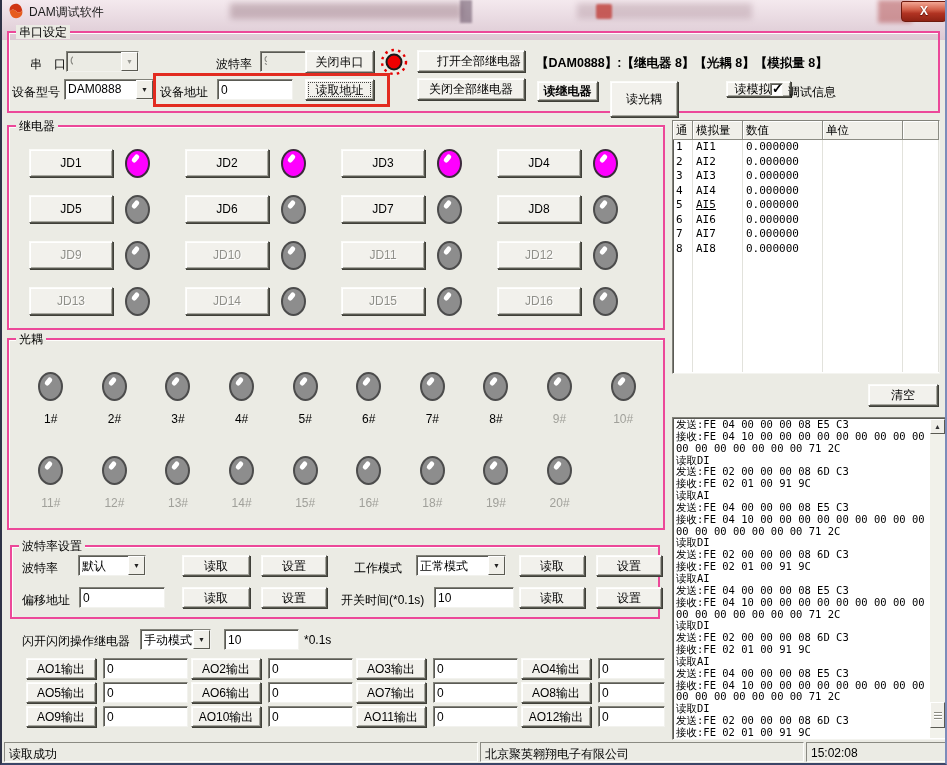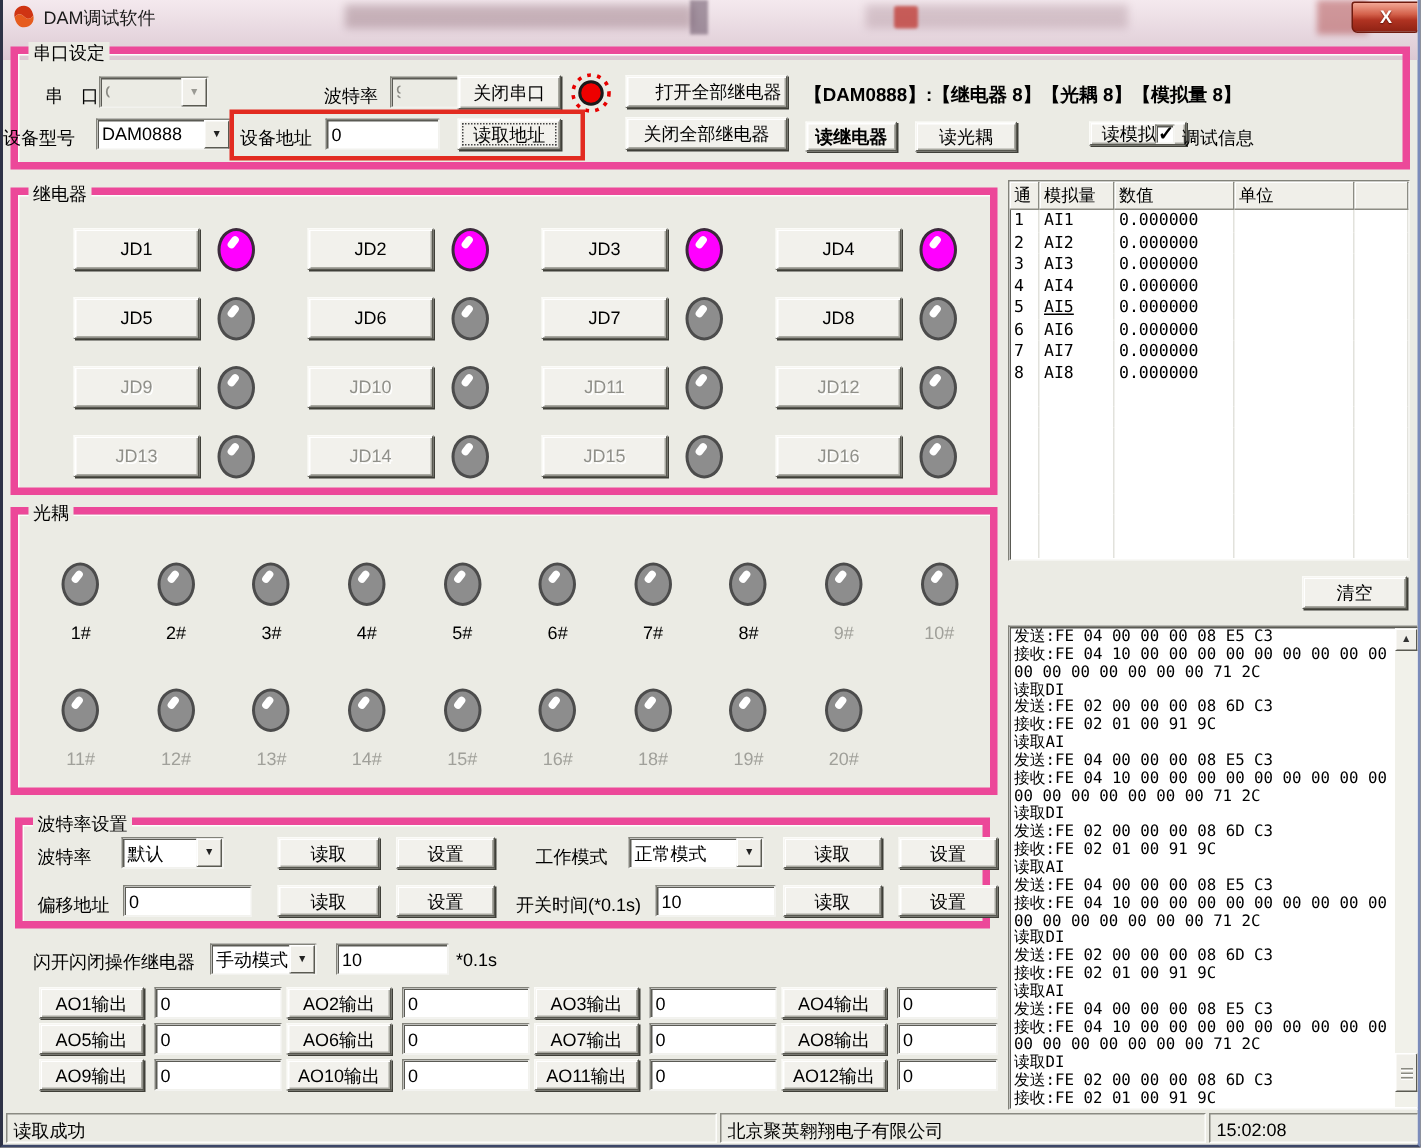--- a/index.html
+++ b/index.html
@@ -16,21 +16,21 @@
     background:linear-gradient(#f4e9ee,#dcc9d3);overflow:hidden;}
   .tb-art{position:absolute;top:0;pointer-events:none;}
   .app-icon{position:absolute;left:6px;top:3px;width:16px;height:16px;}
   .tb-title{position:absolute;left:27px;top:4px;font-size:12px;color:#1a1a1a;}
   .close-btn{position:absolute;left:899px;top:1px;width:46px;height:21px;
     background:linear-gradient(#f2a795,#d3604a 40%,#b03322 60%,#8f2214);
     border:1px solid #6f1a0e;border-radius:2px 2px 4px 4px;
     color:#fff;font-weight:bold;font-size:12px;text-align:center;line-height:19px;
     text-shadow:0 1px 1px #5a1008;cursor:pointer;}
   
-  .grp{position:absolute;border:5px solid #ec4899;box-shadow:inset 1px 1px 0 #fdfdfb;}
+  .grp{position:absolute;border:2px solid #ec4899;box-shadow:inset 1px 1px 0 #fdfdfb;}
   .grp>.legend{position:absolute;top:-8px;left:7px;background:#ebebe4;padding:0 3px;line-height:14px;}
   .btn{position:absolute;background:#f2f1ec;
     border:1px solid;border-color:#fbfbf8 #57574f #57574f #fbfbf8;
     box-shadow:1px 1px 0 #3f3f38, inset 1px 1px 0 #fff, inset -1px -1px 0 #a9a9a1;
     text-align:center;font-size:12px;color:#000;cursor:pointer;
     display:flex;align-items:center;justify-content:center;line-height:1;}
   .btn.focused{outline:1px dotted #444;outline-offset:-4px;}
   .inp{position:absolute;background:#fff;border:1px solid;
     border-color:#82827a #f2f2ee #f2f2ee #82827a;
     box-shadow:inset 1px 1px 0 #5a5a54;
@@ -52,21 +52,21 @@
   .led.on{background:#ff00ff;border-color:#3c2a3c;}
   .checkbox{position:absolute;width:13px;height:13px;background:#fff;
     border:1px solid;border-color:#82827a #f2f2ee #f2f2ee #82827a;
     box-shadow:inset 1px 1px 0 #5a5a54;cursor:pointer;}
   .checkbox .mark{position:absolute;left:1px;top:-3px;font-size:13px;font-weight:bold;color:#000;}
   .redbox{position:absolute;border:3px solid #e22b20;pointer-events:none;}
   
   .relay-grid{position:absolute;left:20px;top:13px;right:10px;
     display:grid;grid-template-columns:repeat(4,156px);grid-auto-rows:46px;}
   .relay-cell{display:flex;align-items:center;}
-  .jd-btn{position:static;width:84px;height:28px;margin-right:12px;margin-left:17px;}
+  .jd-btn{position:static;width:84px;height:28px;margin-right:12px;}
   .jd-btn.disabled{color:#90908a;text-shadow:1px 1px 0 #fff;cursor:default;}
   
   .opto-grid{position:absolute;left:10px;top:24px;right:10px;
     display:grid;grid-template-columns:repeat(10,63.6px);}
   .opto-cell{display:flex;flex-direction:column;align-items:center;height:84px;}
   .opto-cell .led{margin-top:8px;}
   .opto-cell .olabel{margin-top:11px;font-size:12px;}
   .opto-cell .olabel.disabled{color:#a0a09a;}
   
   .atable{position:absolute;left:670px;top:120px;width:268px;height:254px;
@@ -137,32 +137,32 @@
     <span class="cdrop">▼</span>
   </div>
   <div class="btn" style="left:303px;top:50px;width:69px;height:23px;">关闭串口</div>
   <svg class="sun-ind" style="left:377px;top:47px;" width="30" height="30" viewBox="0 0 30 30">
     <circle cx="15" cy="15" r="12" fill="none" stroke="#e60000" stroke-width="2.4" stroke-dasharray="2.5 4.2"></circle>
     <circle cx="15" cy="15" r="7.5" fill="#ee0000" stroke="#1a1a1a" stroke-width="2"></circle>
   </svg>
   <div class="btn" style="left:415px;top:50px;width:108px;height:22px;padding-left:16px;">打开全部继电器</div>
   <span class="summary" style="left:534px;top:55px;font-size:12.5px;">【DAM0888】:【继电器  8】【光耦 8】【模拟量 8】</span>
 
-  <span class="lbl" style="left:0;top:84px;text-align:right;">设备型号</span>
+  <span class="lbl" style="left:10px;top:84px;text-align:right;">设备型号</span>
   <div class="combo" style="left:62px;top:79px;width:90px;height:21px;">
     <span class="cfield">DAM0888</span>
     <span class="cdrop">▼</span>
   </div>
   <span class="lbl" style="left:158px;top:84px;">设备地址</span>
   <input class="inp" style="left: 215px; top: 79px; width: 76px; height: 21px;" value="0">
   <div class="btn focused" style="left:303px;top:79px;width:69px;height:21px;">读取地址</div>
   <div class="redbox" style="left:151px;top:73px;width:237px;height:34px;"></div>
   <div class="btn" style="left:415px;top:78px;width:108px;height:22px;">关闭全部继电器</div>
   <div class="btn" style="left:535px;top:81px;width:61px;height:20px;font-weight:bold;">读继电器</div>
-  <div class="btn" style="left:608px;top:81px;width:68px;height:20px;">读光耦</div>
+  <div class="btn" style="left:608px;top:81px;width:68px;height:36px;">读光耦</div>
   <div class="btn" style="left:724px;top:81px;width:65px;height:16px;">读模拟量</div>
   <div class="checkbox" style="left:768px;top:83px;">
     <span class="mark" id="debug-mark">✓</span>
   </div>
   <span class="lbl" style="left:786px;top:84px;">调试信息</span>
 
   <div class="grp" style="left:5px;top:125px;width:658px;height:205px;">
     <span class="legend">继电器</span>
     <div class="relay-grid" id="relay-grid">
         <div class="relay-cell">

